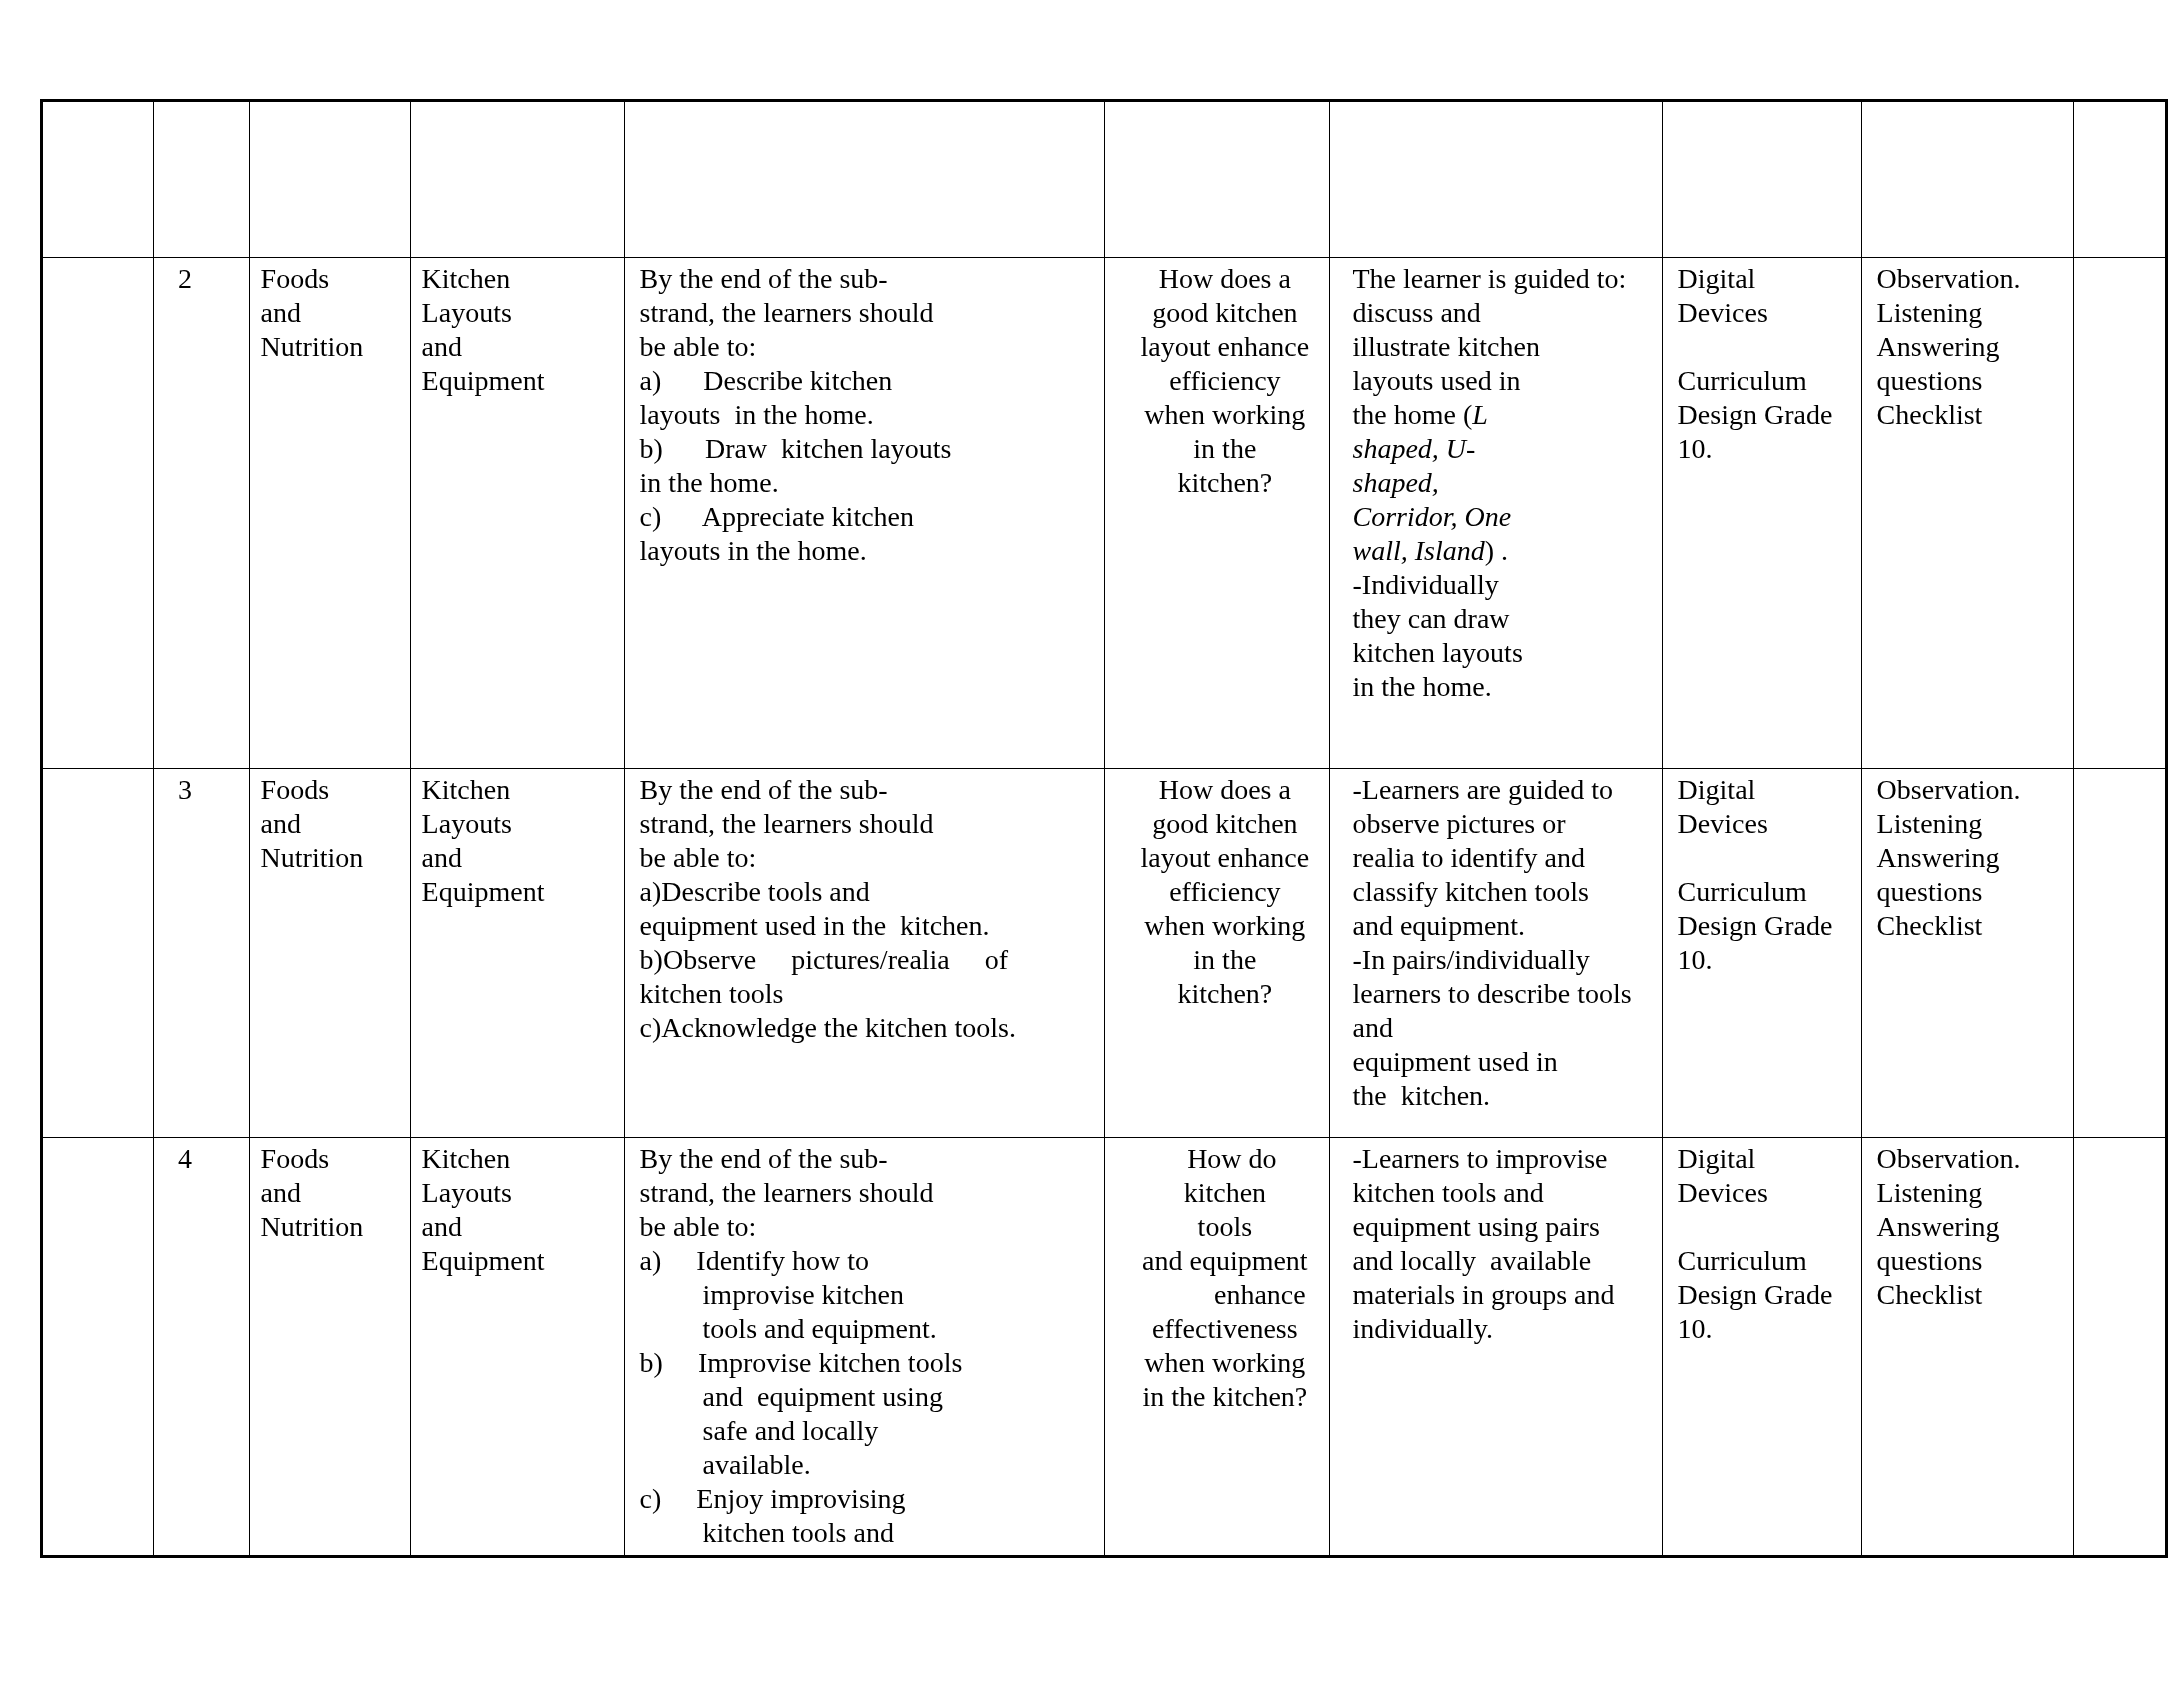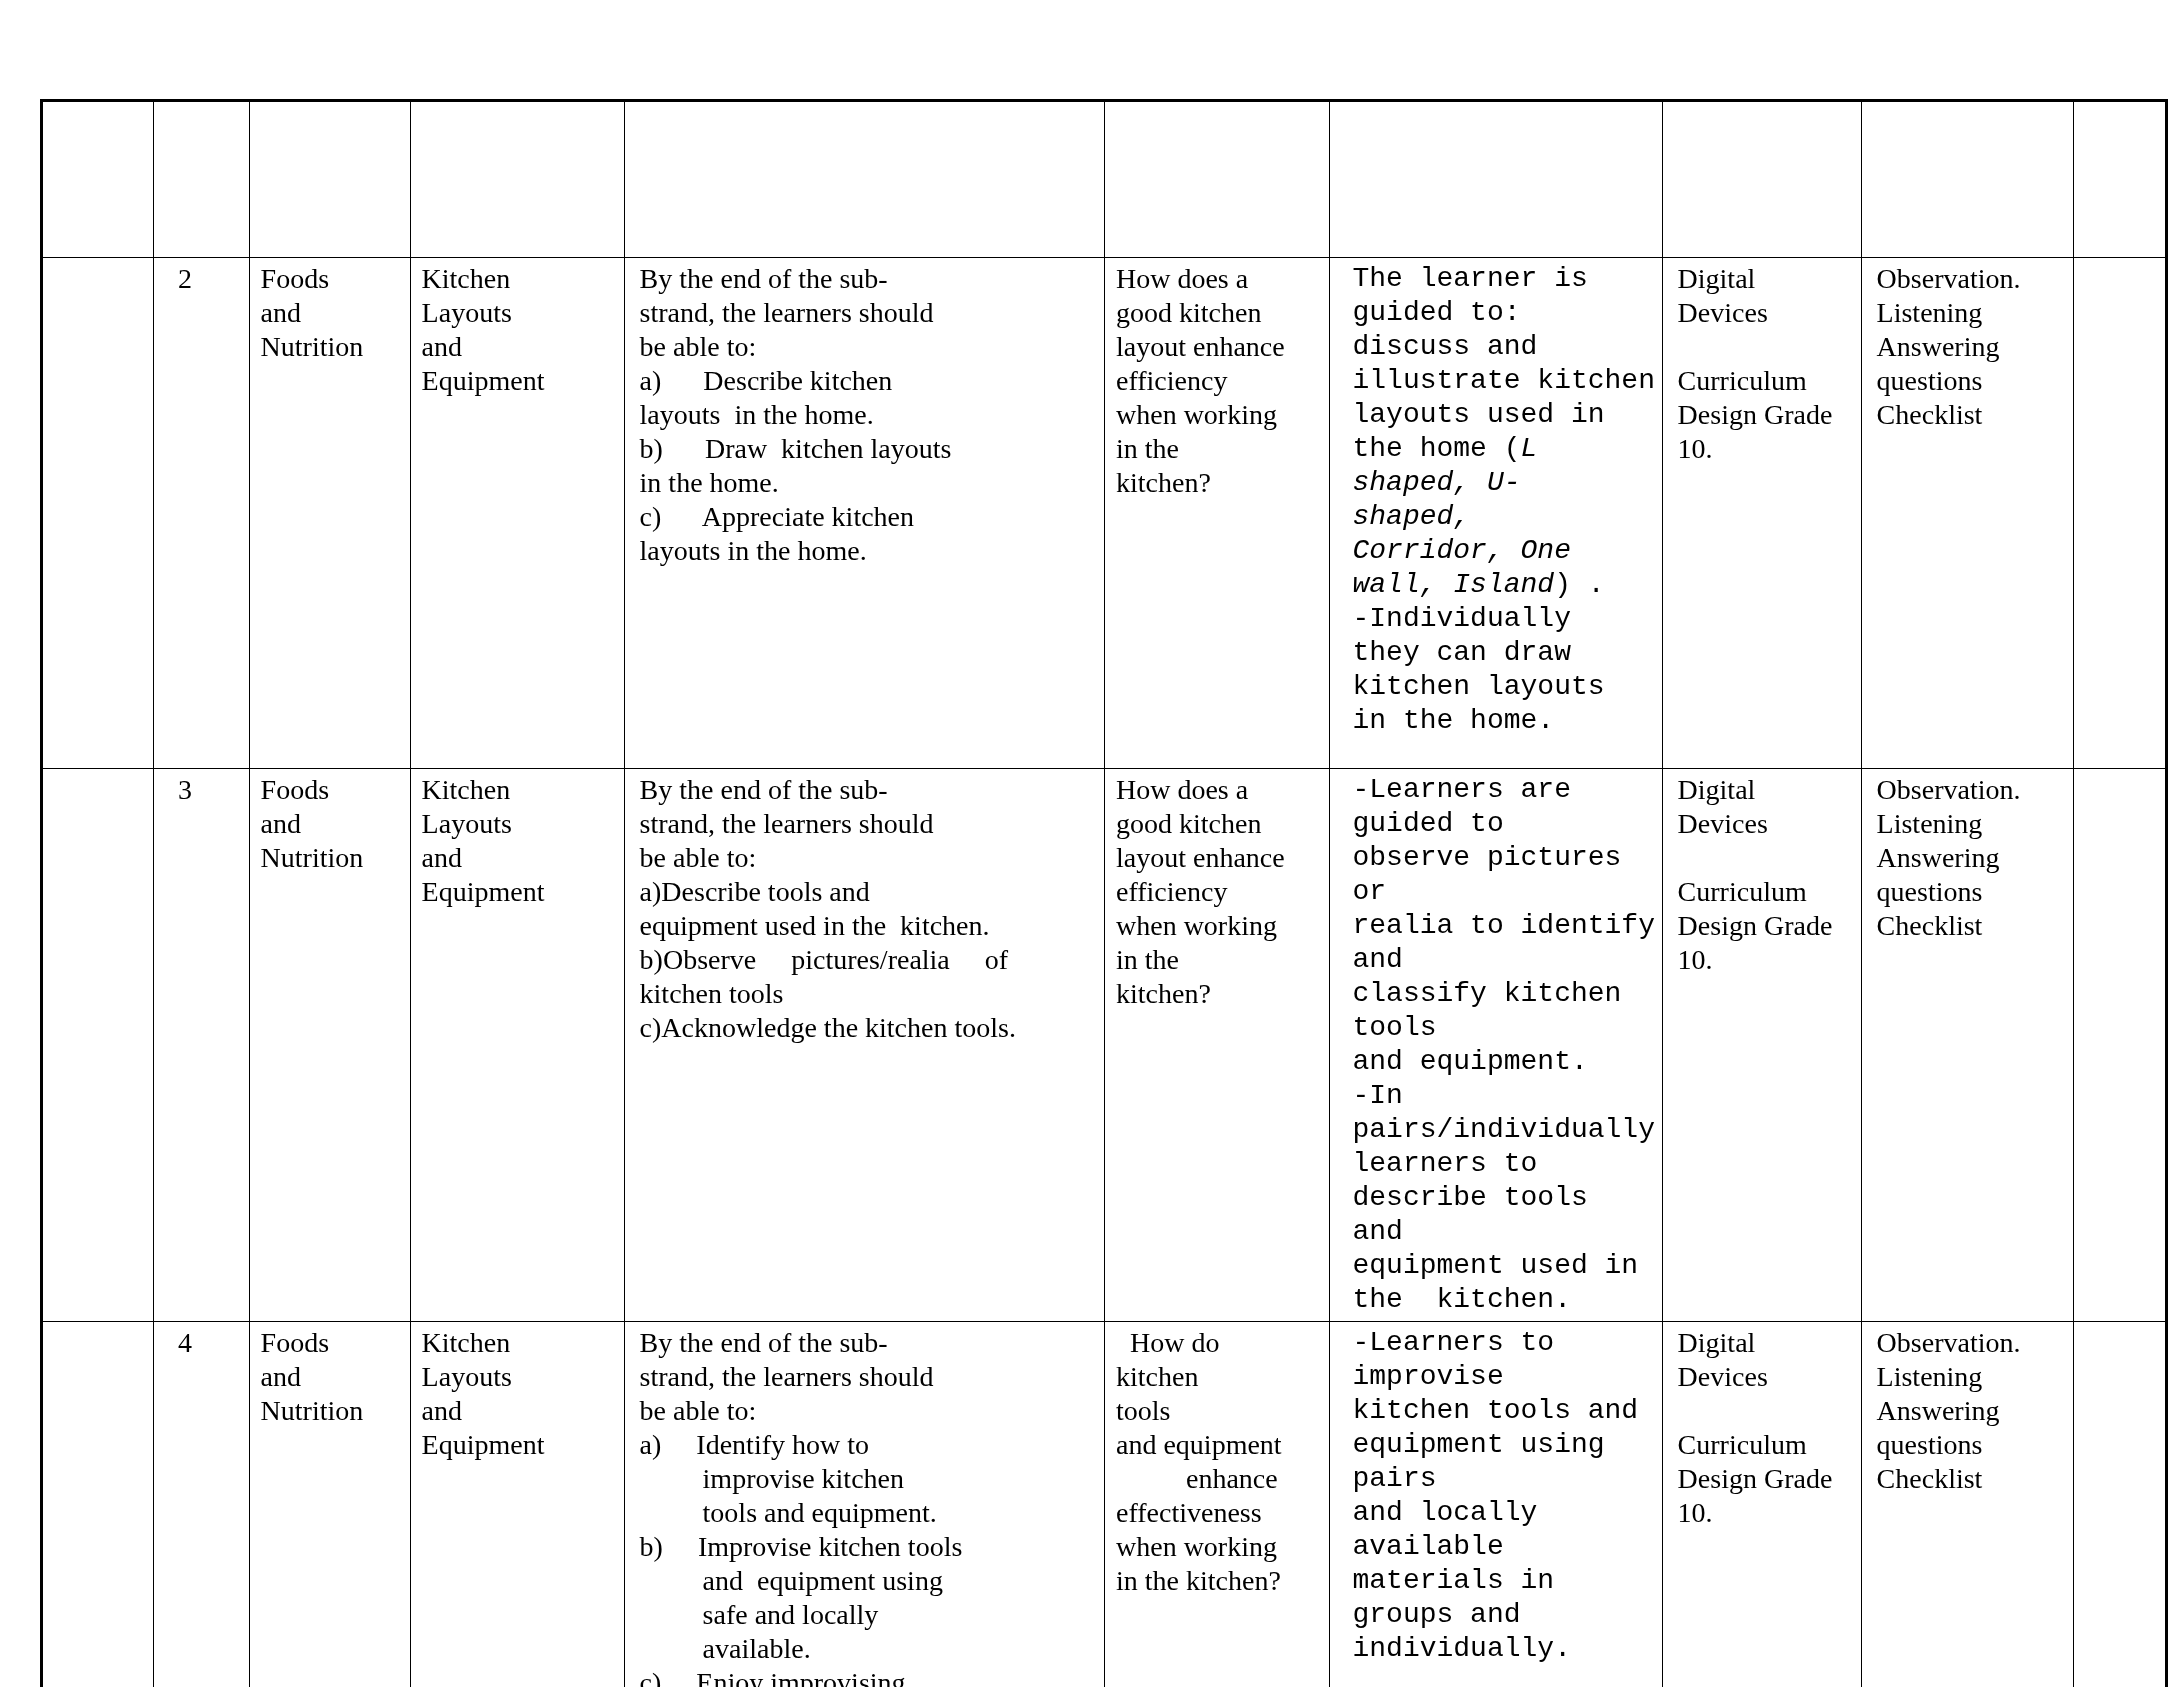--- a/index.html
+++ b/index.html
@@ -23,22 +23,22 @@
     vertical-align:top;
     padding:4px 5.3px 4px 14.6px;
     font-size:28px;
     line-height:34px;
     white-space:pre-wrap;
     overflow:hidden;
     word-wrap:break-word;
   }
   td.num{padding-left:24px;}
   td.bold{font-weight:normal;padding-left:10.6px;}
-  td.inq{padding-left:11px;}
-  td.exp{padding-left:22.5px;font-family:Liberation Mono, monospace;}
+  td.inq{padding-left:21px;text-align:center;}
+  td.exp{padding-left:22.5px;}
   .ital{font-style:italic;}
 </style>
 </head>
 <body>
 
 <div class="page">
   <table class="sow">
     <colgroup>
       <col style="width:112px">
         <col style="width:96px">

